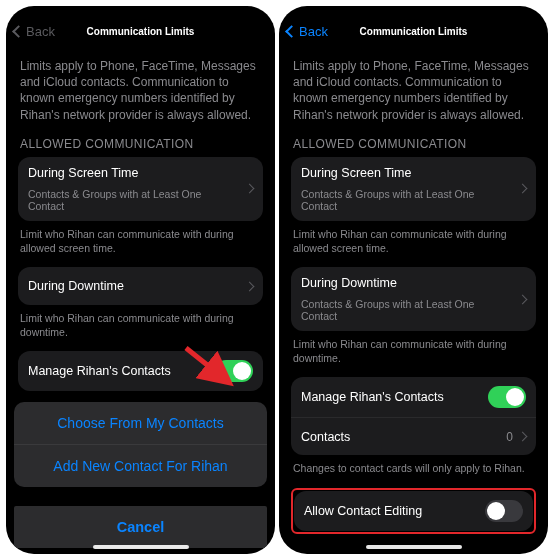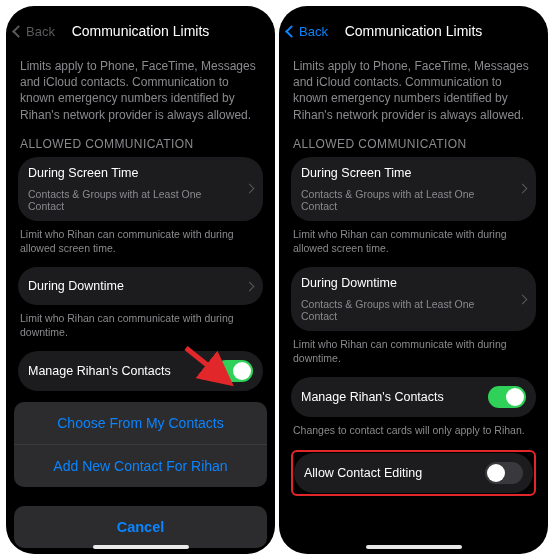--- a/index.html
+++ b/index.html
@@ -45,38 +45,38 @@
   .chev-left::before {
     content: "";
     display: inline-block;
     width: 7px; height: 7px;
     border-left: 2px solid currentColor;
     border-bottom: 2px solid currentColor;
     transform: rotate(45deg);
     margin-right: 3px;
   }
   .title {
-    font-weight: 400;
-    font-size: 14px;
+    font-weight: 700;
+    font-size: 10px;
     color: #fff;
   }
   .content { padding: 6px 12px 0 12px; }
   .desc {
     color: #8a8a8e;
     font-size: 12px;
     line-height: 1.35;
     margin: 6px 2px 14px 2px;
   }
   .sect-header {
     color: #8a8a8e;
     font-size: 12px;
     letter-spacing: 0.4px;
     margin: 4px 2px 6px 2px;
   }
-  .cell-group { background: #1c1c1e; border-radius: 20px; overflow: hidden; }
+  .cell-group { background: #1c1c1e; border-radius: 12px; overflow: hidden; }
   .cell {
     display: flex;
     align-items: center;
     justify-content: space-between;
     padding: 9px 10px;
     min-height: 38px;
   }
   .cell + .cell { border-top: 1px solid #2a2a2c; }
   .cell-text { display: flex; flex-direction: column; }
   .cell-title { font-size: 12.5px; color: #fff; }
@@ -127,21 +127,21 @@
   }
   .sheet-btn {
     text-align: center;
     padding: 13px 4px;
     font-size: 14px;
     color: #0a84ff;
   }
   .sheet-btn + .sheet-btn { border-top: 1px solid #3a3a3c; }
   .sheet-cancel {
     background: #2c2c2e;
-    border-radius: 10px;
+    border-radius: 2px;
     text-align: center;
     padding: 13px 4px;
     font-size: 14.5px;
     color: #0a84ff;
     font-weight: 600;
   }
   .home-ind {
     position: absolute;
     bottom: 5px; left: 50%;
     transform: translateX(-50%);
@@ -264,20 +264,27 @@
       </div>
       <div class="footer-note">Limit who Rihan can communicate with during downtime.</div>
 
       <div class="cell-group">
         <div class="cell">
           <span class="cell-title">Manage Rihan's Contacts</span>
           <span class="toggle toggle-on">
               <span class="knob"></span>
             </span>
         </div>
+        <div class="cell">
+          <span class="cell-title">Contacts</span>
+          <span class="row-right">
+            <span class="value">0</span>
+            <span class="chev-right"></span>
+          </span>
+        </div>
       </div>
       <div class="footer-note">Changes to contact cards will only apply to Rihan.</div>
 
       <div class="red-hl">
         <div class="cell-group">
           <div class="cell">
             <span class="cell-title">Allow Contact Editing</span>
             <span class="toggle toggle-off">
                 <span class="knob"></span>
               </span>

